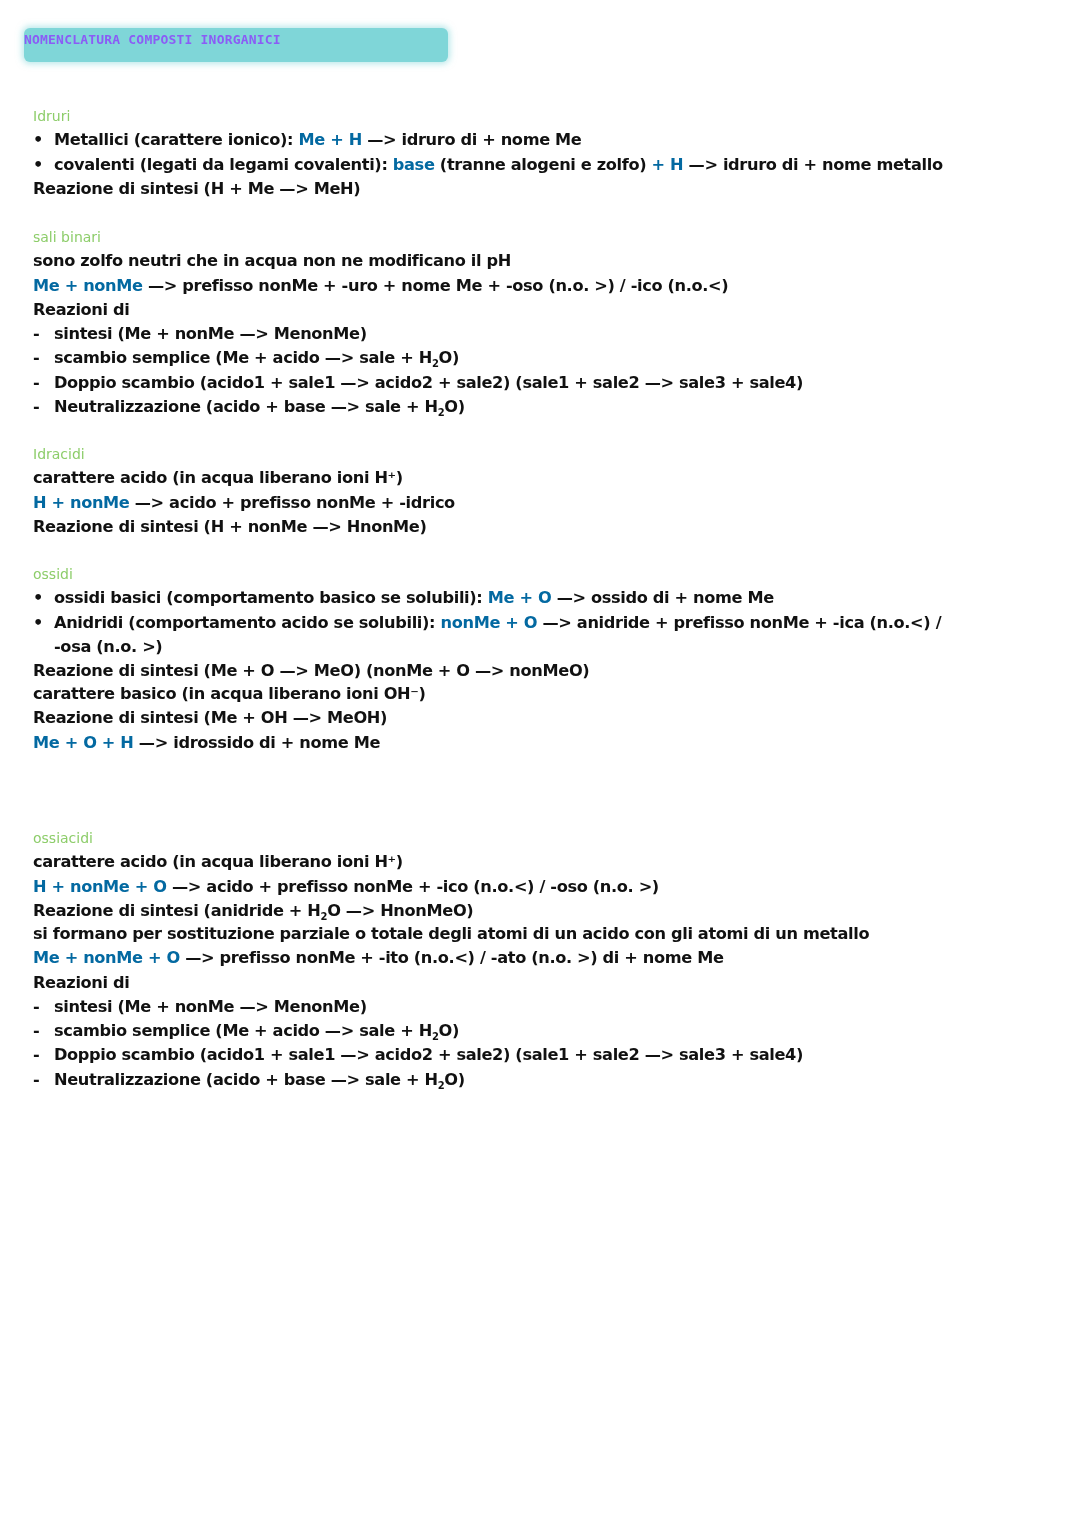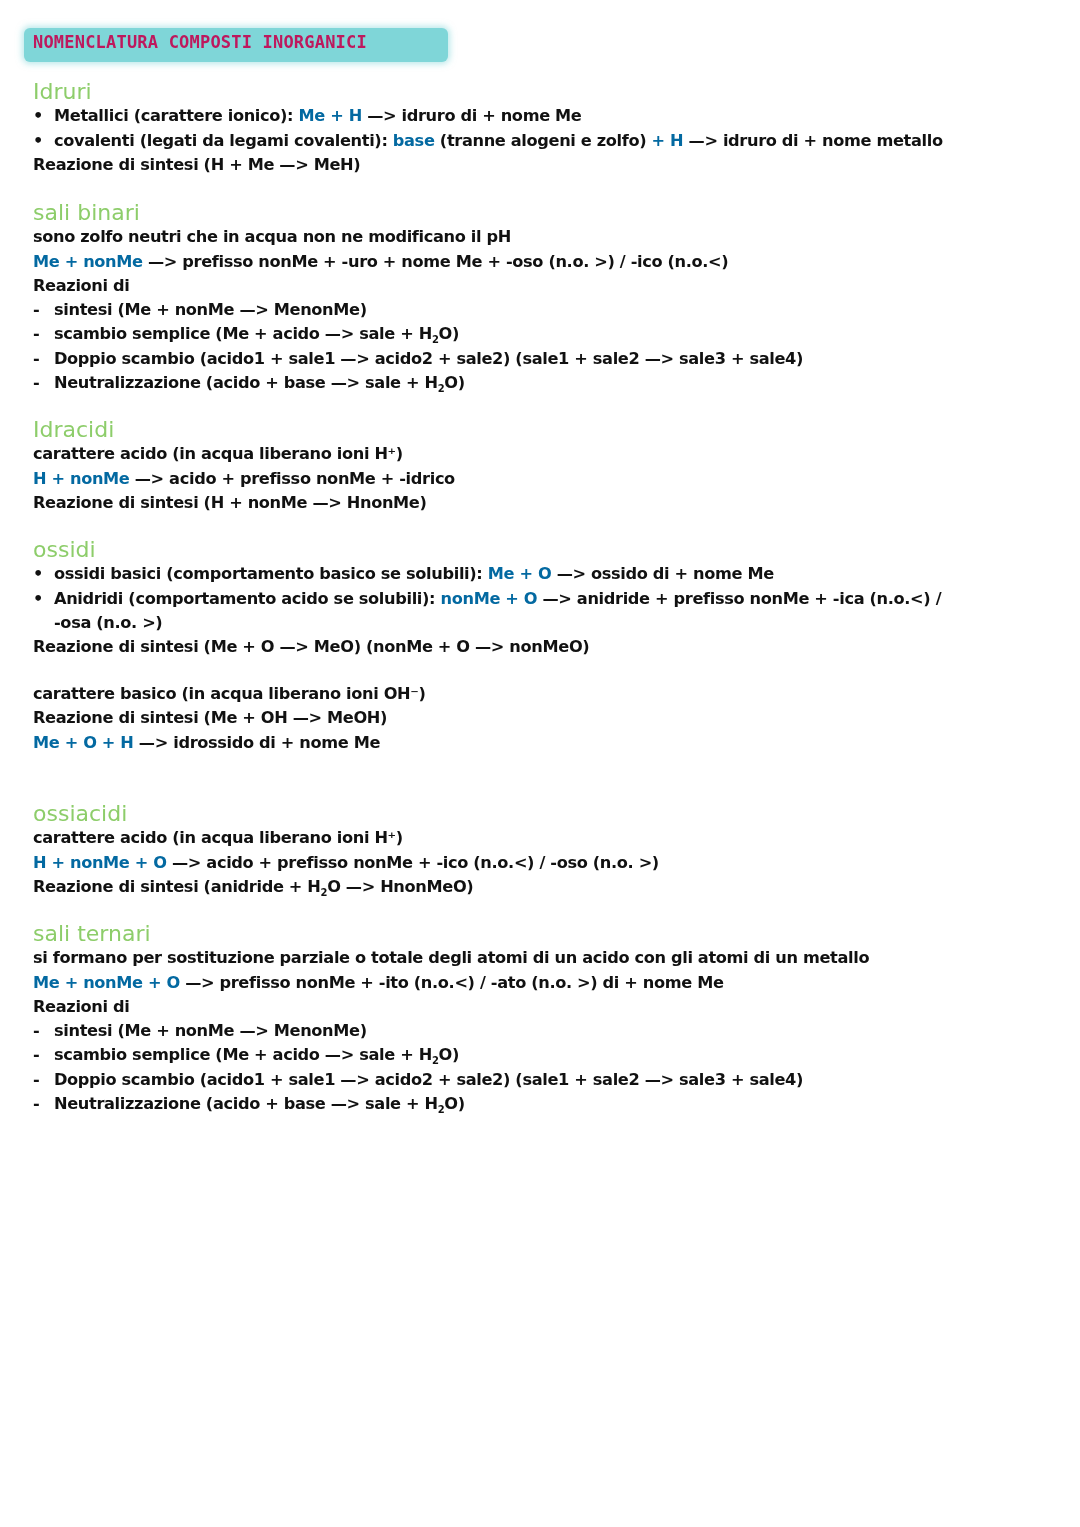--- a/index.html
+++ b/index.html
@@ -7,30 +7,30 @@
     width: 1080px; height: 1527px; position: relative; overflow: hidden;
     font-family: "DejaVu Sans", sans-serif; color: #111111;
   }
   .page { position: absolute; left: 0; top: 0; width: 1080px; height: 1527px; }
   .title-wrap {
     position: absolute; left: 24px; top: 28px; width: 424px; height: 34px;
     background: #7fd6d8; border-radius: 6px;
     box-shadow: 0 0 6px 2px rgba(127,214,216,0.55);
   }
   .title {
-    position: absolute; left: 33px; top: 32px;
+    position: absolute; left: 24px; top: 32px;
     font-family: "DejaVu Sans Mono", monospace; font-weight: bold;
-    font-size: 17px; letter-spacing: 0.2px; color: #be185d; white-space: nowrap;
+    font-size: 13px; letter-spacing: 0.2px; color: #8b5cf6; white-space: nowrap;
   }
   .section { position: absolute; left: 33px; width: 1020px; }
   .line {
     height: 24.3px; line-height: 24.3px; font-size: 16.2px; font-weight: bold;
     white-space: nowrap; letter-spacing: -0.35px;
   }
-  .heading { color: #8dcd6a; font-weight: normal; font-size: 22px; letter-spacing: 0; }
+  .heading { color: #8dcd6a; font-weight: normal; font-size: 14px; letter-spacing: 0; margin-top: 24px; }
   .pink { color: #0369a1; }
   .bullet-line { padding-left: 21px; position: relative; }
   .bullet-line .marker { position: absolute; left: 0; top: 0; width: 14px; text-align: left; }
   .indent { padding-left: 21px; }
   sub { font-size: 10px; line-height: 0; }
 </style>
 </head>
 <body>
 
 <div class="page">
@@ -112,21 +112,20 @@
     <div class="line">carattere acido (in acqua liberano ioni H⁺)</div>
     <div class="line">
       <span class="pink">H + nonMe + O</span><span> —&gt; acido + prefisso nonMe + -ico (n.o.&lt;) / -oso (n.o. &gt;)</span>
     </div>
     <div class="line">
       <span>Reazione di sintesi (anidride + H</span><sub>2</sub><span>O —&gt; HnonMeO)</span>
     </div>
   </div>
 
   <div class="section" style="top:922px;">
-    <div class="line heading">sali ternari</div>
     <div class="line">si formano per sostituzione parziale o totale degli atomi di un acido con gli atomi di un metallo</div>
     <div class="line">
       <span class="pink">Me + nonMe + O</span><span> —&gt; prefisso nonMe + -ito (n.o.&lt;) / -ato (n.o. &gt;) di + nome Me</span>
     </div>
     <div class="line">Reazioni di</div>
     <div class="line bullet-line">
       <span class="marker">-</span>
       <span>sintesi (Me + nonMe —&gt; MenonMe)</span>
     </div>
     <div class="line bullet-line">

